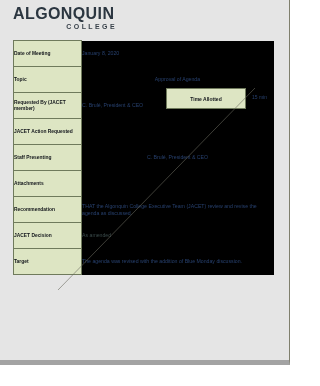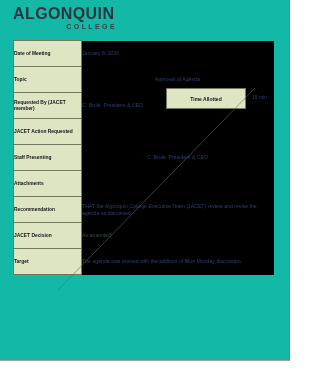--- a/index.html
+++ b/index.html
@@ -14,23 +14,23 @@
     overflow: hidden;
   }
 
   
   #page {
     position: absolute;
     left: 0;
     top: 0;
     width: 289px;
     height: 360px;
-    background: #14b8a6;
+    background: #e5e5e5;
     border-right: 1px solid #7f7f6d;
-    border-bottom: 1px solid #a3a3a3;
+    border-bottom: 5px solid #a3a3a3;
     overflow: hidden;
   }
 
   
   #logo {
     position: absolute;
     left: 13px;
     top: 6px;
     width: 120px;
     height: 26px;

